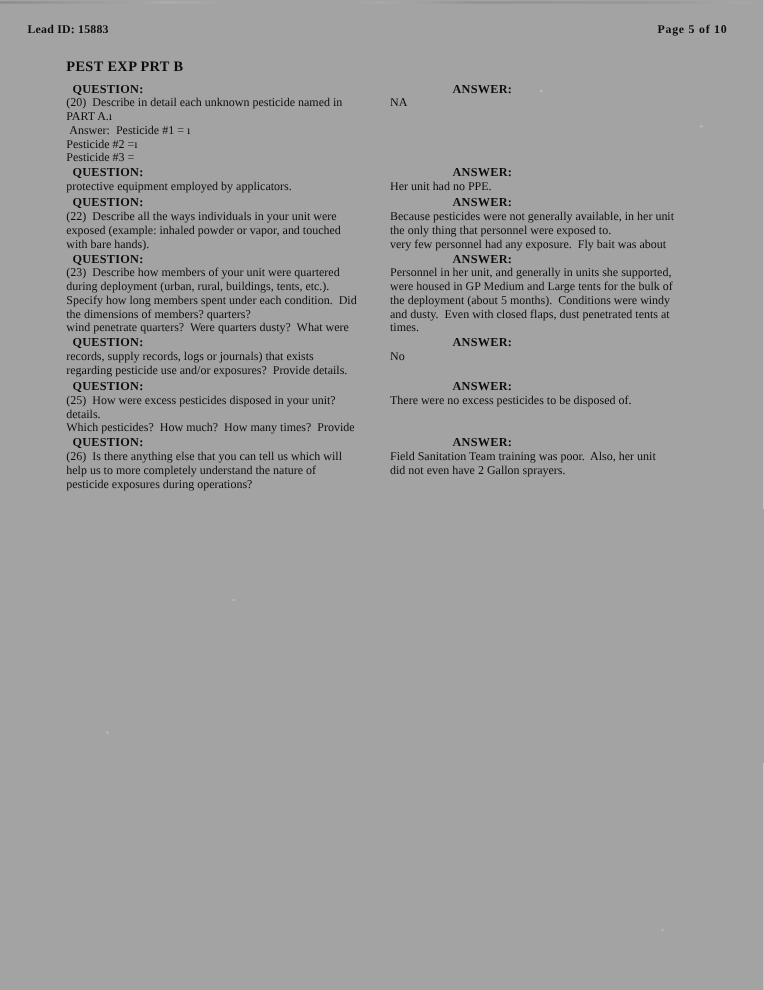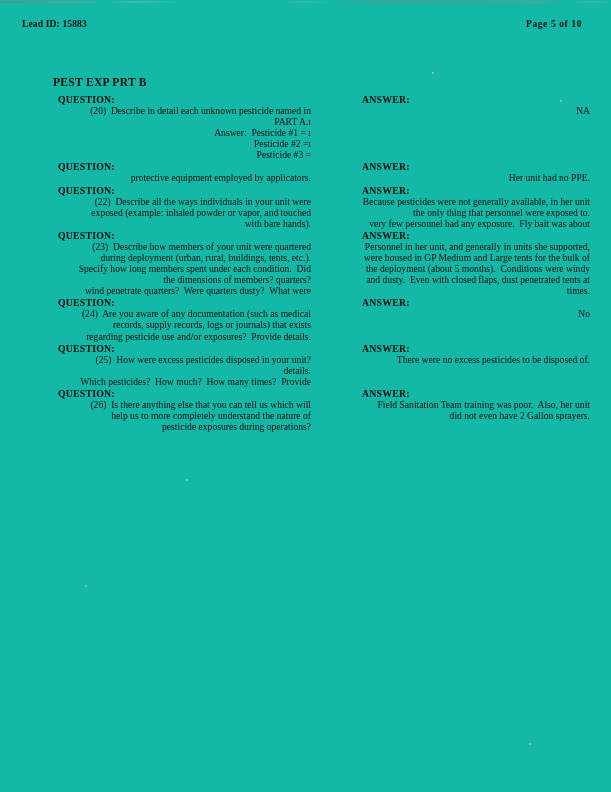--- a/index.html
+++ b/index.html
@@ -9,21 +9,21 @@
     background: #ffffff;
   }
   body {
     font-family: "Liberation Serif", "DejaVu Serif", serif;
     color: #0d0d0d;
   }
   .page {
     position: relative;
     width: 611px;
     height: 792px;
-    background: #14b8a6;
+    background: #a3a3a3;
     overflow: hidden;
   }
   
   .scan-streak {
     position: absolute;
     top: 1px;
     left: 0;
     width: 611px;
     height: 2px;
     background: linear-gradient(90deg,
@@ -69,21 +69,21 @@
     top: 0;
     font-size: 9.5px;
     font-weight: bold;
     letter-spacing: 0.6px;
     white-space: nowrap;
   }
   
   .doc-body {
     position: absolute;
     left: 53px;
-    top: 76px;
+    top: 48px;
     width: 540px;
   }
   .form-title {
     font-size: 11.5px;
     font-weight: bold;
     letter-spacing: 0.3px;
     margin: 0 0 6px 0;
   }
   .qa-block {
     position: relative;
@@ -100,21 +100,20 @@
     font-size: 9.8px;
     font-weight: bold;
     letter-spacing: 0.2px;
     white-space: nowrap;
   }
   .label-question { left: 5px; }
   .label-answer { left: 262px; margin-left: 47px; }
 
   .qa-cols {
     position: relative;
-    text-align: right;
   }
   .col-question {
     width: 258px;
     font-size: 9.6px;
     line-height: 11.1px;
   }
   .col-answer {
     position: absolute;
     left: 259px;
     top: 0;
@@ -218,21 +217,20 @@
             </div>
           </div>
         </div>
         <div class="qa-block">
           <div class="qa-labels">
             <div class="label-question">QUESTION:</div>
             <div class="label-answer">ANSWER:</div>
           </div>
           <div class="qa-cols">
             <div class="col-question">
-              <div class="qline">(24)  Are you aware of any documentation (such as medical</div>
               <div class="qline">records, supply records, logs or journals) that exists</div>
               <div class="qline">regarding pesticide use and/or exposures?  Provide details.</div>
             </div>
             <div class="col-answer">
               <div class="qline">No</div>
             </div>
           </div>
         </div>
         <div class="qa-block">
           <div class="qa-labels">

